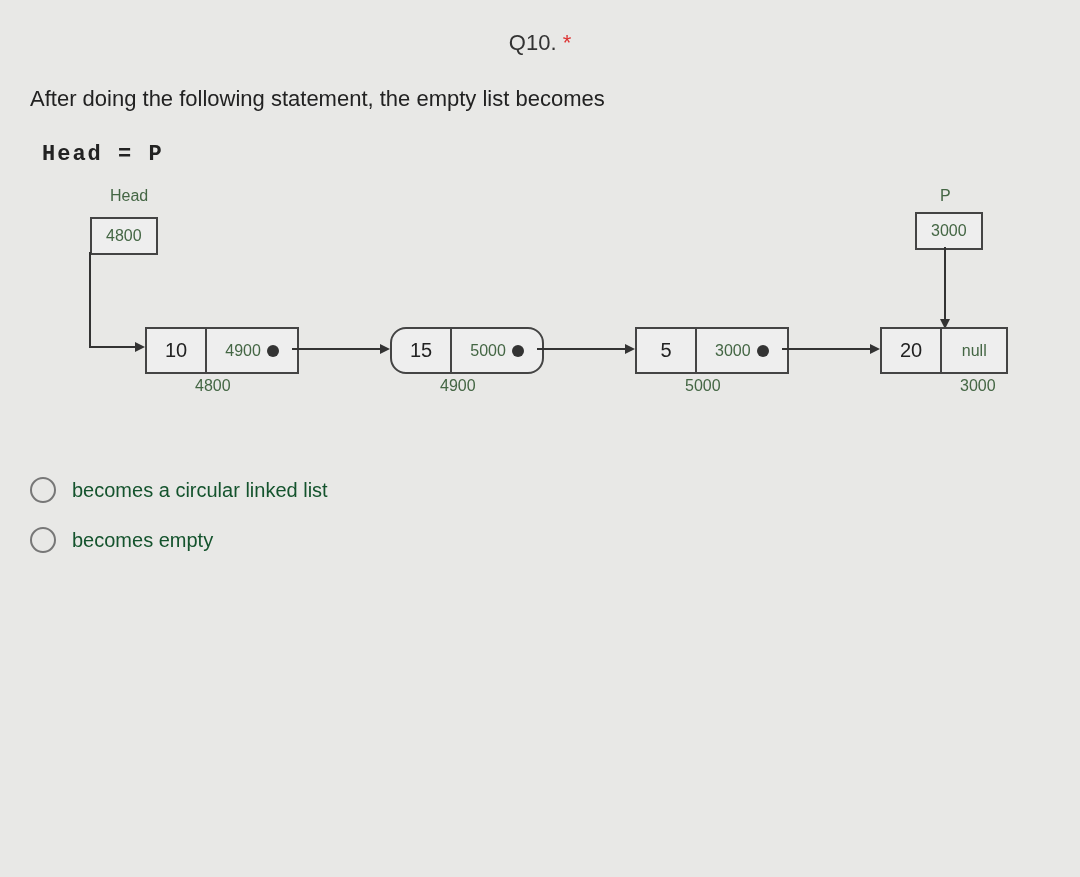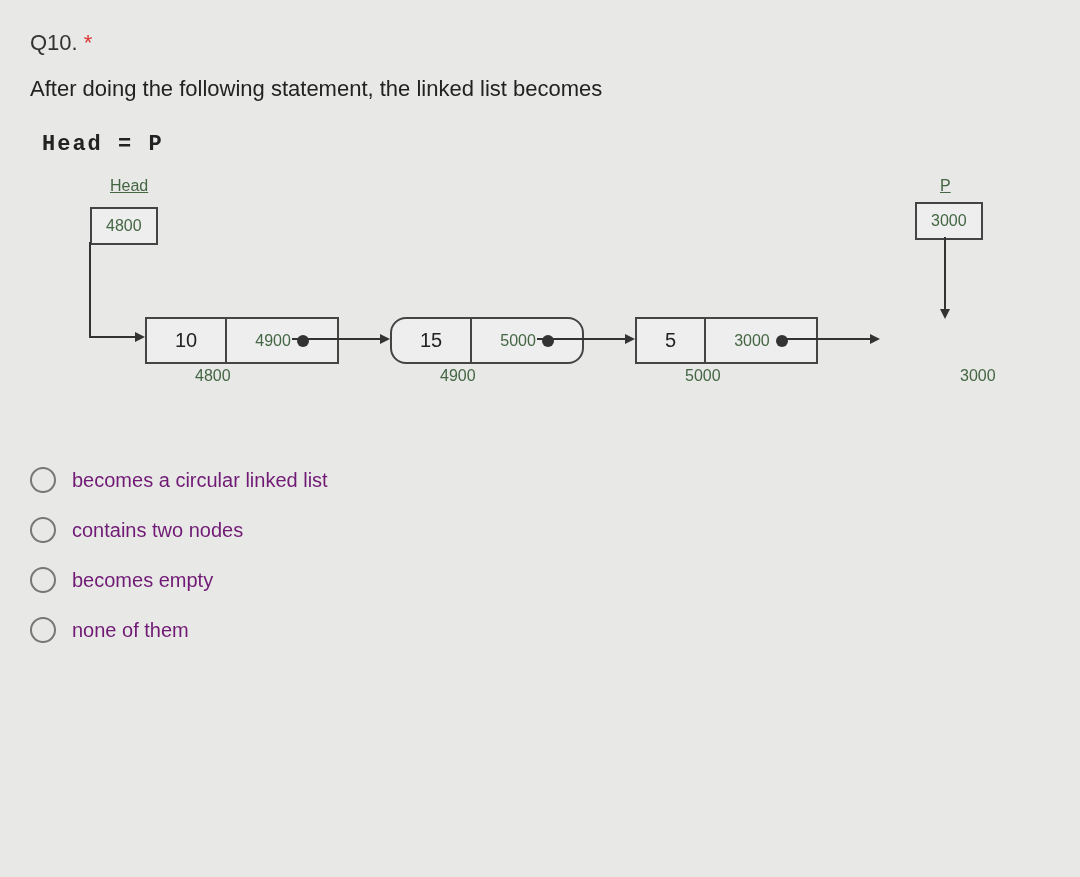--- a/index.html
+++ b/index.html
@@ -6,21 +6,22 @@
     body {
       font-family: Arial, sans-serif;
       background: #e8e8e6;
       padding: 30px;
       color: #222;
       width: 1080px;
     }
     .question-number {
       font-size: 22px;
       color: #333;
-      margin-bottom: 20px;
+      margin-bottom: 30px;
+      text-align: center;
     }
     .asterisk { color: #d33; }
     .question-text {
       font-size: 22px;
       color: #222;
       margin-bottom: 30px;
     }
     .code-line {
       font-family: "Courier New", monospace;
       font-size: 22px;
@@ -41,30 +42,29 @@
       text-align: center;
       padding: 8px 14px;
       font-size: 16px;
       color: #464;
     }
     .pointer-label {
       position: absolute;
       font-size: 16px;
       color: #464;
       text-align: center;
-      text-decoration: underline;
     }
     .node {
       position: absolute;
       display: flex;
       border: 2px solid #444;
       background: #eee;
     }
     .node .cell {
-      padding: 10px 28px;
+      padding: 10px 18px;
       font-size: 20px;
       text-align: center;
       border-right: 2px solid #444;
       min-width: 60px;
       display:flex;
       align-items:center;
       justify-content:center;
     }
     .node .cell:last-child { border-right: none; position:relative; }
     .node .cell.small { font-size: 16px; color:#464; min-width:64px;}
@@ -87,32 +87,32 @@
       cursor: pointer;
     }
     .radio {
       width: 26px; height: 26px;
       border: 2px solid #777;
       border-radius: 50%;
       flex:none;
     }
     .option-label {
       font-size: 20px;
-      color: #701a75;
+      color: #14532d;
     }
     svg.arrow{position:absolute;overflow:visible;}
   </style>
 </head>
 <body>
 
 <div class="question-number">
   <span>Q10.</span> <span class="asterisk">*</span>
 </div>
 
-<div class="question-text">After doing the following statement, the linked list becomes</div>
+<div class="question-text">After doing the following statement, the empty list becomes</div>
 
 <div class="code-line">Head = P</div>
 
 <div class="diagram">
 
   <div class="pointer-label" style="left:80px;top:0;">Head</div>
   <div class="pointer-box" style="left:60px;top:30px;">4800</div>
 
   <div class="pointer-label" style="left:910px;top:0;">P</div>
   <div class="pointer-box" style="left:885px;top:25px;">3000</div>
@@ -159,33 +159,31 @@
         <span>3000</span>
         <span class="dot"></span>
       </div>
   </div>
   <div class="addr" style="left:655px;top:190px;">5000</div>
   <svg class="arrow" style="left:752px;top:152px;" width="100" height="20">
     <line x1="0" y1="10" x2="88" y2="10" stroke="#333" stroke-width="2"></line>
     <polygon points="88,5 98,10 88,15" fill="#333"></polygon>
   </svg>
 
+  <div class="node" style="left:850px;top:140px;">
+    <div class="cell">20</div>
+    <div class="cell small">
+        <span>null</span>
+      </div>
+  </div>
   <div class="addr" style="left:930px;top:190px;">3000</div>
 </div>
 
 <div class="options">
   <div class="option">
     <div class="radio"></div>
     <div class="option-label">becomes a circular linked list</div>
   </div>
   <div class="option">
     <div class="radio"></div>
-    <div class="option-label">contains two nodes</div>
-  </div>
-  <div class="option">
-    <div class="radio"></div>
     <div class="option-label">becomes empty</div>
-  </div>
-  <div class="option">
-    <div class="radio"></div>
-    <div class="option-label">none of them</div>
   </div>
 </div>
 
 </body></html>

